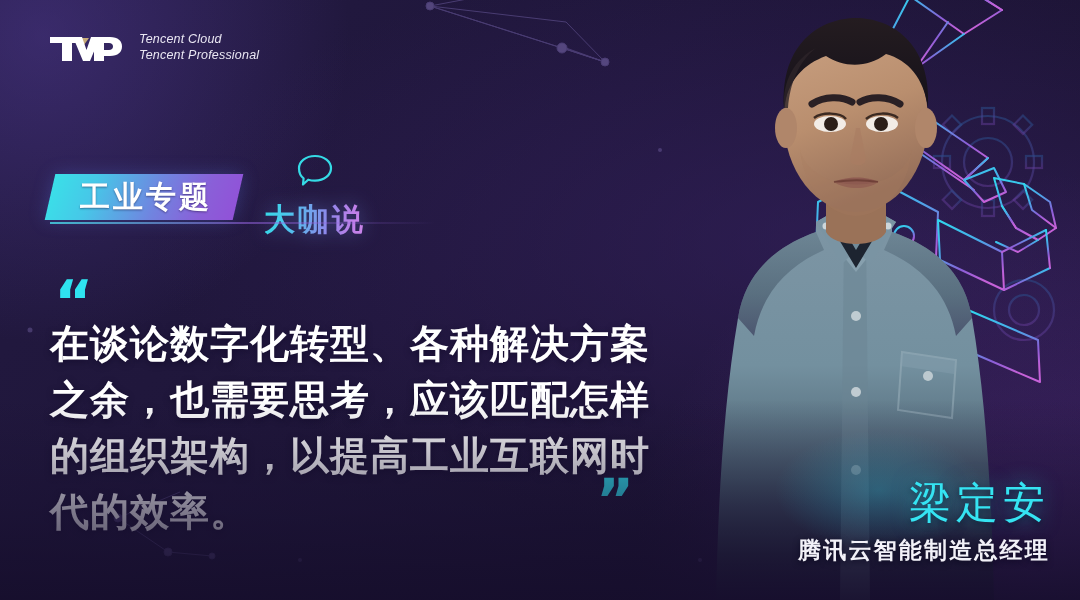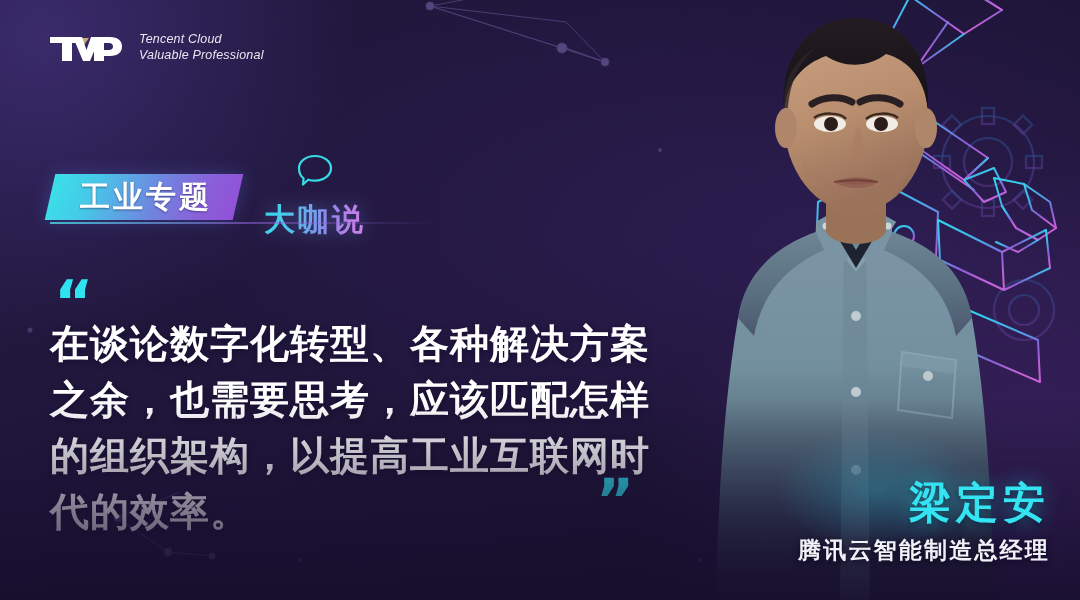--- a/index.html
+++ b/index.html
@@ -79,21 +79,21 @@
     font-family:"DejaVu Sans","Liberation Sans",sans-serif;
     letter-spacing:-2px;
   }
 
   
   .portrait{ position:absolute; right:0; bottom:0; width:460px; height:600px; pointer-events:none; }
 
   
   .speaker{ position:absolute; right:30px; bottom:34px; text-align:right; }
   .speaker-name{
-    color:#35e4f2; font-size:42px; font-weight:700; letter-spacing:5px;
+    color:#35e4f2; font-size:42px; font-weight:400; letter-spacing:5px;
     font-family:"DejaVu Sans","Liberation Sans",sans-serif;
     text-shadow:0 0 20px rgba(45,220,240,.55), 0 2px 6px rgba(6,4,26,.7);
     line-height:1.1;
   }
   .speaker-title{
     margin-top:9px;
     color:#f2f1f8; font-size:23px; font-weight:700; letter-spacing:2.2px;
     font-family:"DejaVu Sans","Liberation Sans",sans-serif;
     text-shadow:0 2px 6px rgba(6,4,26,.75);
   }
@@ -238,21 +238,21 @@
       <svg viewBox="0 0 78 30" width="78" height="30" aria-hidden="true">
         <polygon points="25,5 41,5 33,16" fill="#c8ab7a"></polygon>
         <path d="M2 4 H34 V10 H24 V28 H14 V10 H2 Z" fill="#ffffff"></path>
         <path d="M25 4 H34 L38.5 17 L43 4 H52 L42 28 H35 Z" fill="#ffffff"></path>
         <path d="M46 4 H62 C70 4 74 8 74 13.5 C74 19 70 23 62 23 H56 V28 H46 Z
                  M56 10 V17 H61 C63.6 17 65 15.6 65 13.5 C65 11.4 63.6 10 61 10 Z" fill="#ffffff"></path>
       </svg>
     </div>
     <div class="logo-text">
       <div>Tencent Cloud</div>
-      <div>Valuable Professional</div>
+      <div>Tencent Professional</div>
     </div>
   </div>
 
   <div class="badge-row">
     <div class="tag">
       <span>工业专题</span>
     </div>
     <div class="bubble-wrap">
       <svg class="bubble" viewBox="0 0 36 32">
         <path d="M18 2 C27.4 2 34 7.6 34 14.3 C34 21 27.4 26.6 18 26.6 C15.6 26.6 13.3 26.3 11.2 25.7

